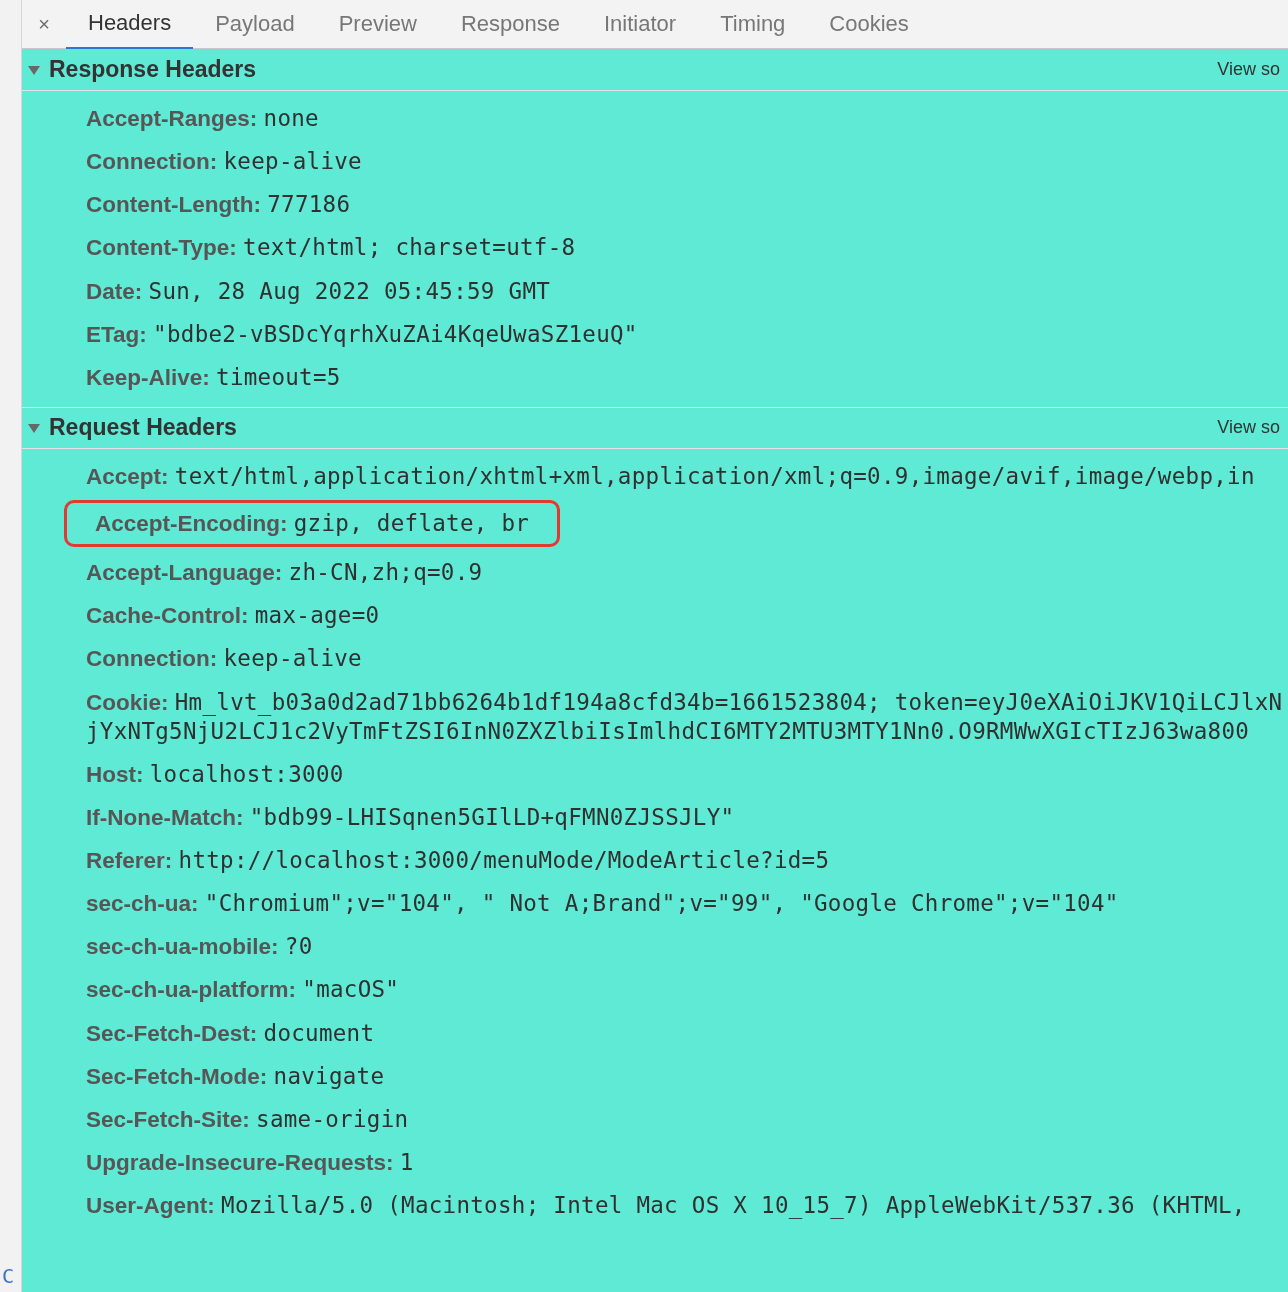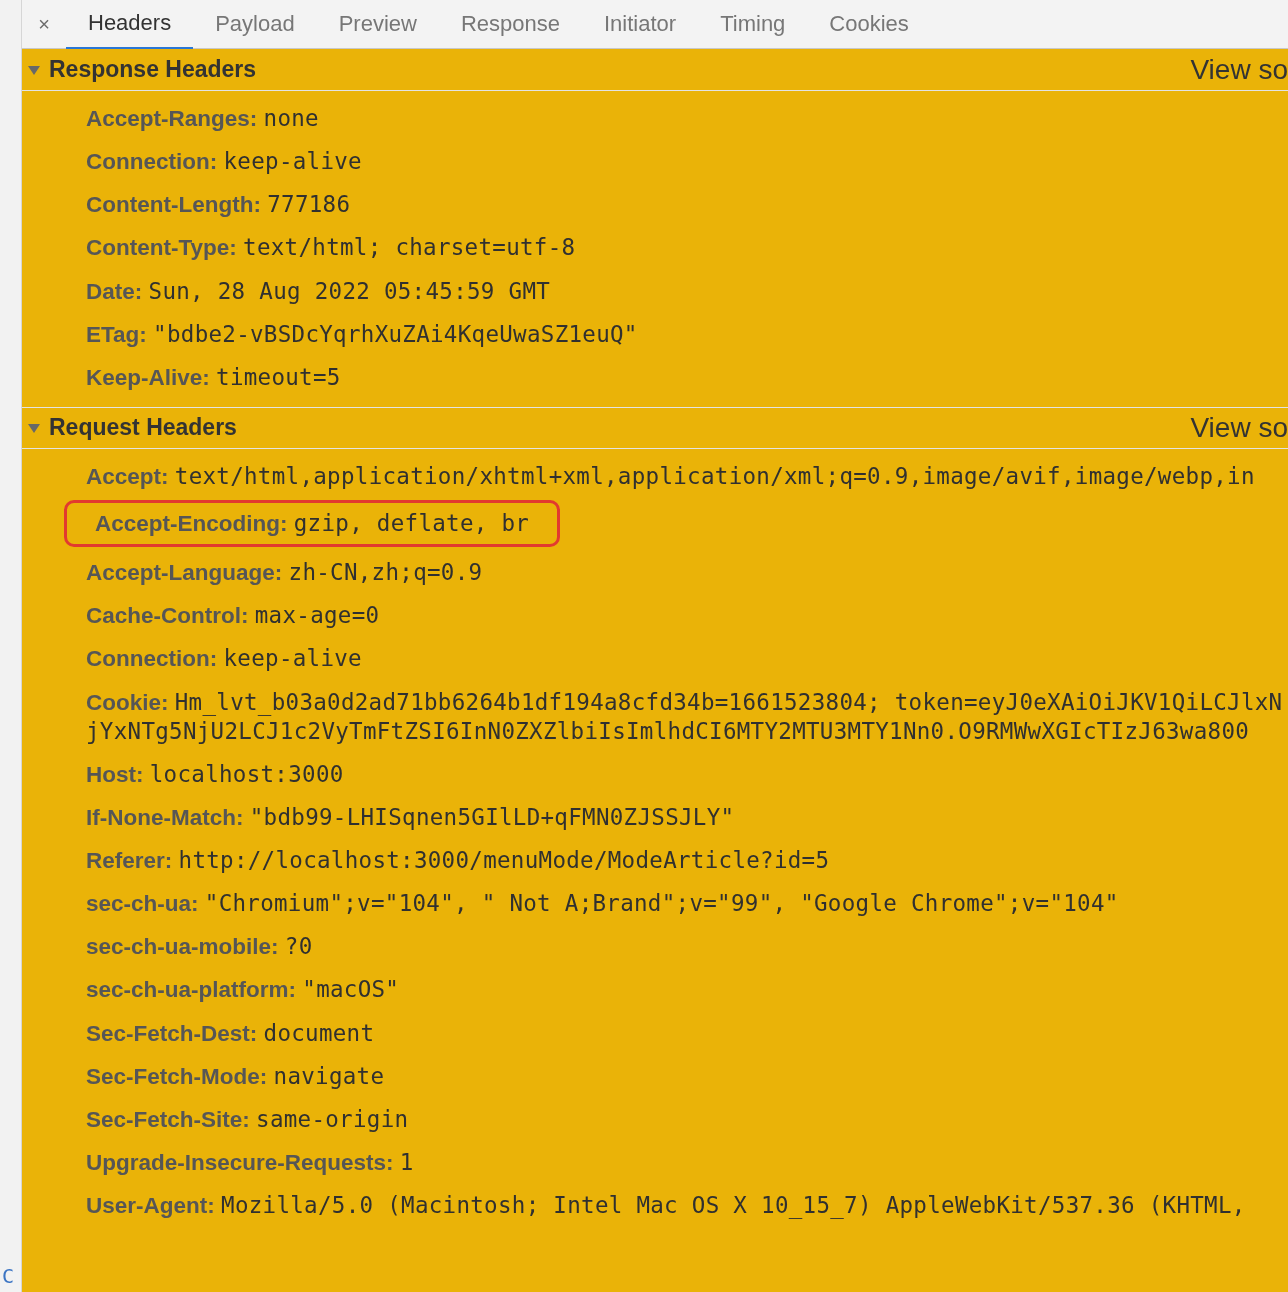--- a/index.html
+++ b/index.html
@@ -52,43 +52,43 @@
     color: #333;
     border-bottom: 3px solid #2a77d6;
     height: 50px;
     margin-bottom: -1px;
   }
   .panel {
     position: absolute;
     left: 22px; right: 0;
     top: 49px; bottom: 0;
     overflow: hidden;
-    background: #eab308;
+    background: #5eead4;
   }
   .section-header {
     height: 42px;
     display: flex; align-items: center;
     padding-left: 6px;
     border-bottom: 1px solid #e3e3e3;
     position: relative;
   }
   .section-header.top { border-top: 1px solid #e3e3e3; }
   .tri {
     display: inline-block;
     width: 0; height: 0;
     border-left: 6px solid transparent;
     border-right: 6px solid transparent;
     border-top: 9px solid #686868;
     margin-right: 9px;
     transform: translateY(1px);
   }
   .section-title { font-weight: 700; font-size: 23px; color: #333; }
   .view-source {
-    position: absolute; right: 0;
-    font-size: 28px; color: #333;
+    position: absolute; right: 8px;
+    font-size: 18px; color: #333;
     white-space: nowrap;
     padding-right: 0;
   }
   .rows {
     padding: 6px 0 8px;
   }
   .row {
     padding: 7px 0 7px 64px;
     line-height: 1.25;
     font-size: 22.5px;

